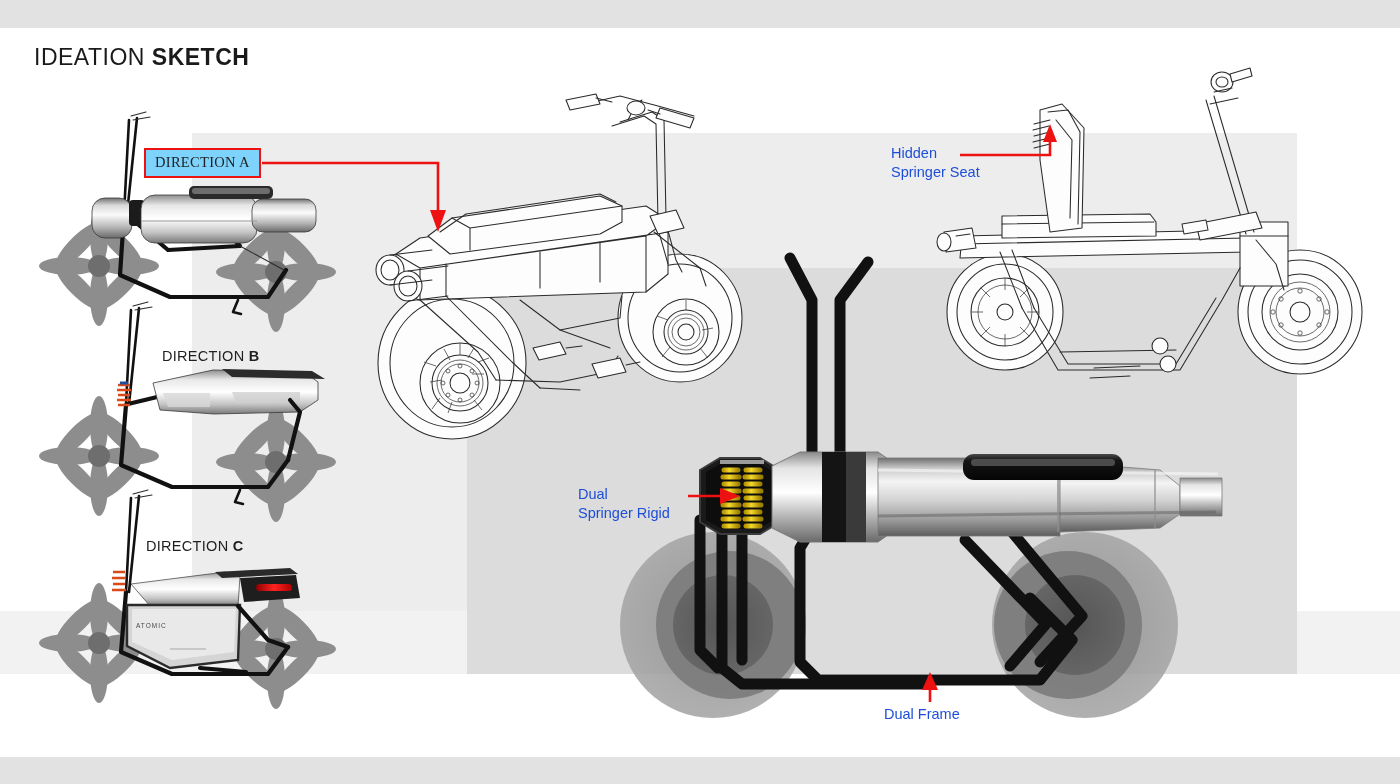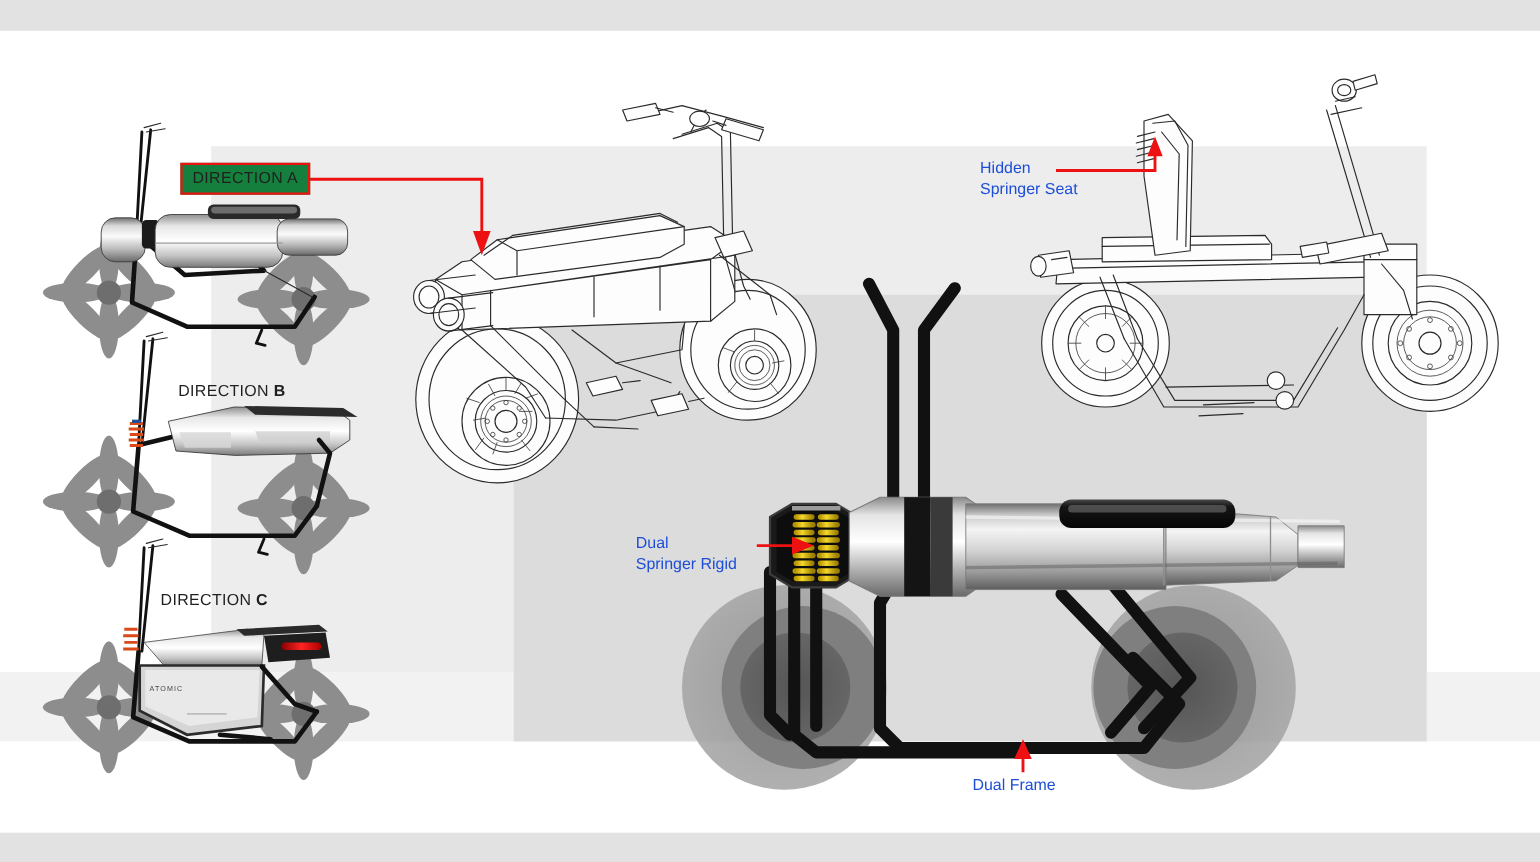--- a/index.html
+++ b/index.html
@@ -17,23 +17,23 @@
   #panel-floor{left:0;top:611px;width:1400px;height:63px;background:#f2f2f2;}
 
   #title{position:absolute;left:34px;top:44px;font-size:23px;letter-spacing:.5px;
          color:#1a1a1a;white-space:nowrap;}
   #title b{font-weight:700;}
   #title span.reg{font-weight:400;}
 
   .dir-label{position:absolute;font-size:14.5px;color:#1f1f1f;white-space:nowrap;
              letter-spacing:.3px;}
   .dir-label .ltr{font-weight:700;}
-  #dir-a-box{position:absolute;left:164px;top:148px;padding:4px 9px 5px 9px;
-             border:2.5px solid #ee1111;background:#15803d;font-size:14.5px;
-             color:#1f1f1f;white-space:nowrap;letter-spacing:.3px;z-index:6;}
+  #dir-a-box{position:absolute;left:144px;top:148px;padding:4px 9px 5px 9px;
+             border:2.5px solid #ee1111;background:#7dd3fc;font-size:14.5px;
+             color:#1f1f1f;white-space:nowrap;letter-spacing:.3px;z-index:6;font-family:Liberation Serif, serif;}
   #dir-b{left:162px;top:348px;}
   #dir-c{left:146px;top:538px;}
 
   .callout{position:absolute;font-size:14.5px;line-height:19px;color:#1d4ed8;
            white-space:pre-line;z-index:7;}
   #callout-seat{left:891px;top:144px;}
   #callout-fork{left:578px;top:485px;}
   #callout-frame{left:884px;top:705px;}
 
   svg.ov{position:absolute;left:0;top:0;width:1400px;height:784px;overflow:visible;}
@@ -53,20 +53,21 @@
 </head>
 <body>
 
 <div id="stage">
 
   <div class="band" id="band-top"></div>
   <div class="panel" id="panel-upper"></div>
   <div class="panel" id="panel-floor"></div>
   <div class="panel" id="panel-lower"></div>
 
+  <div id="title"><span class="reg">IDEATION</span> <b>SKETCH</b></div>
 
   <svg class="ov" id="svg-art" viewBox="0 0 1400 784">
     <defs>
       <linearGradient id="gSilver" x1="0" y1="0" x2="0" y2="1">
         <stop offset="0" stop-color="#6f6f6f"></stop>
           <stop offset="0.13" stop-color="#c9c9c9"></stop>
         <stop offset="0.30" stop-color="#f4f4f4"></stop>
           <stop offset="0.55" stop-color="#d2d2d2"></stop>
         <stop offset="0.80" stop-color="#9a9a9a"></stop>
           <stop offset="1" stop-color="#5d5d5d"></stop>

